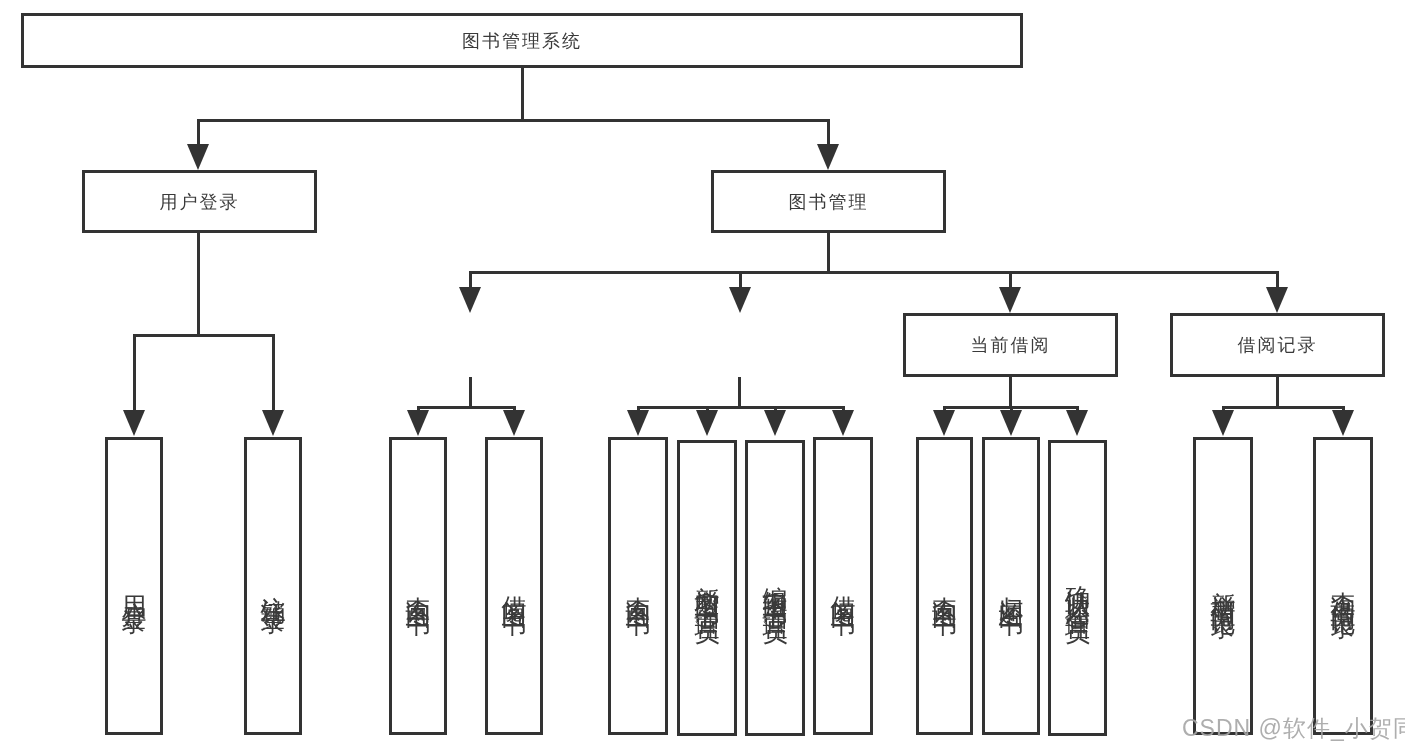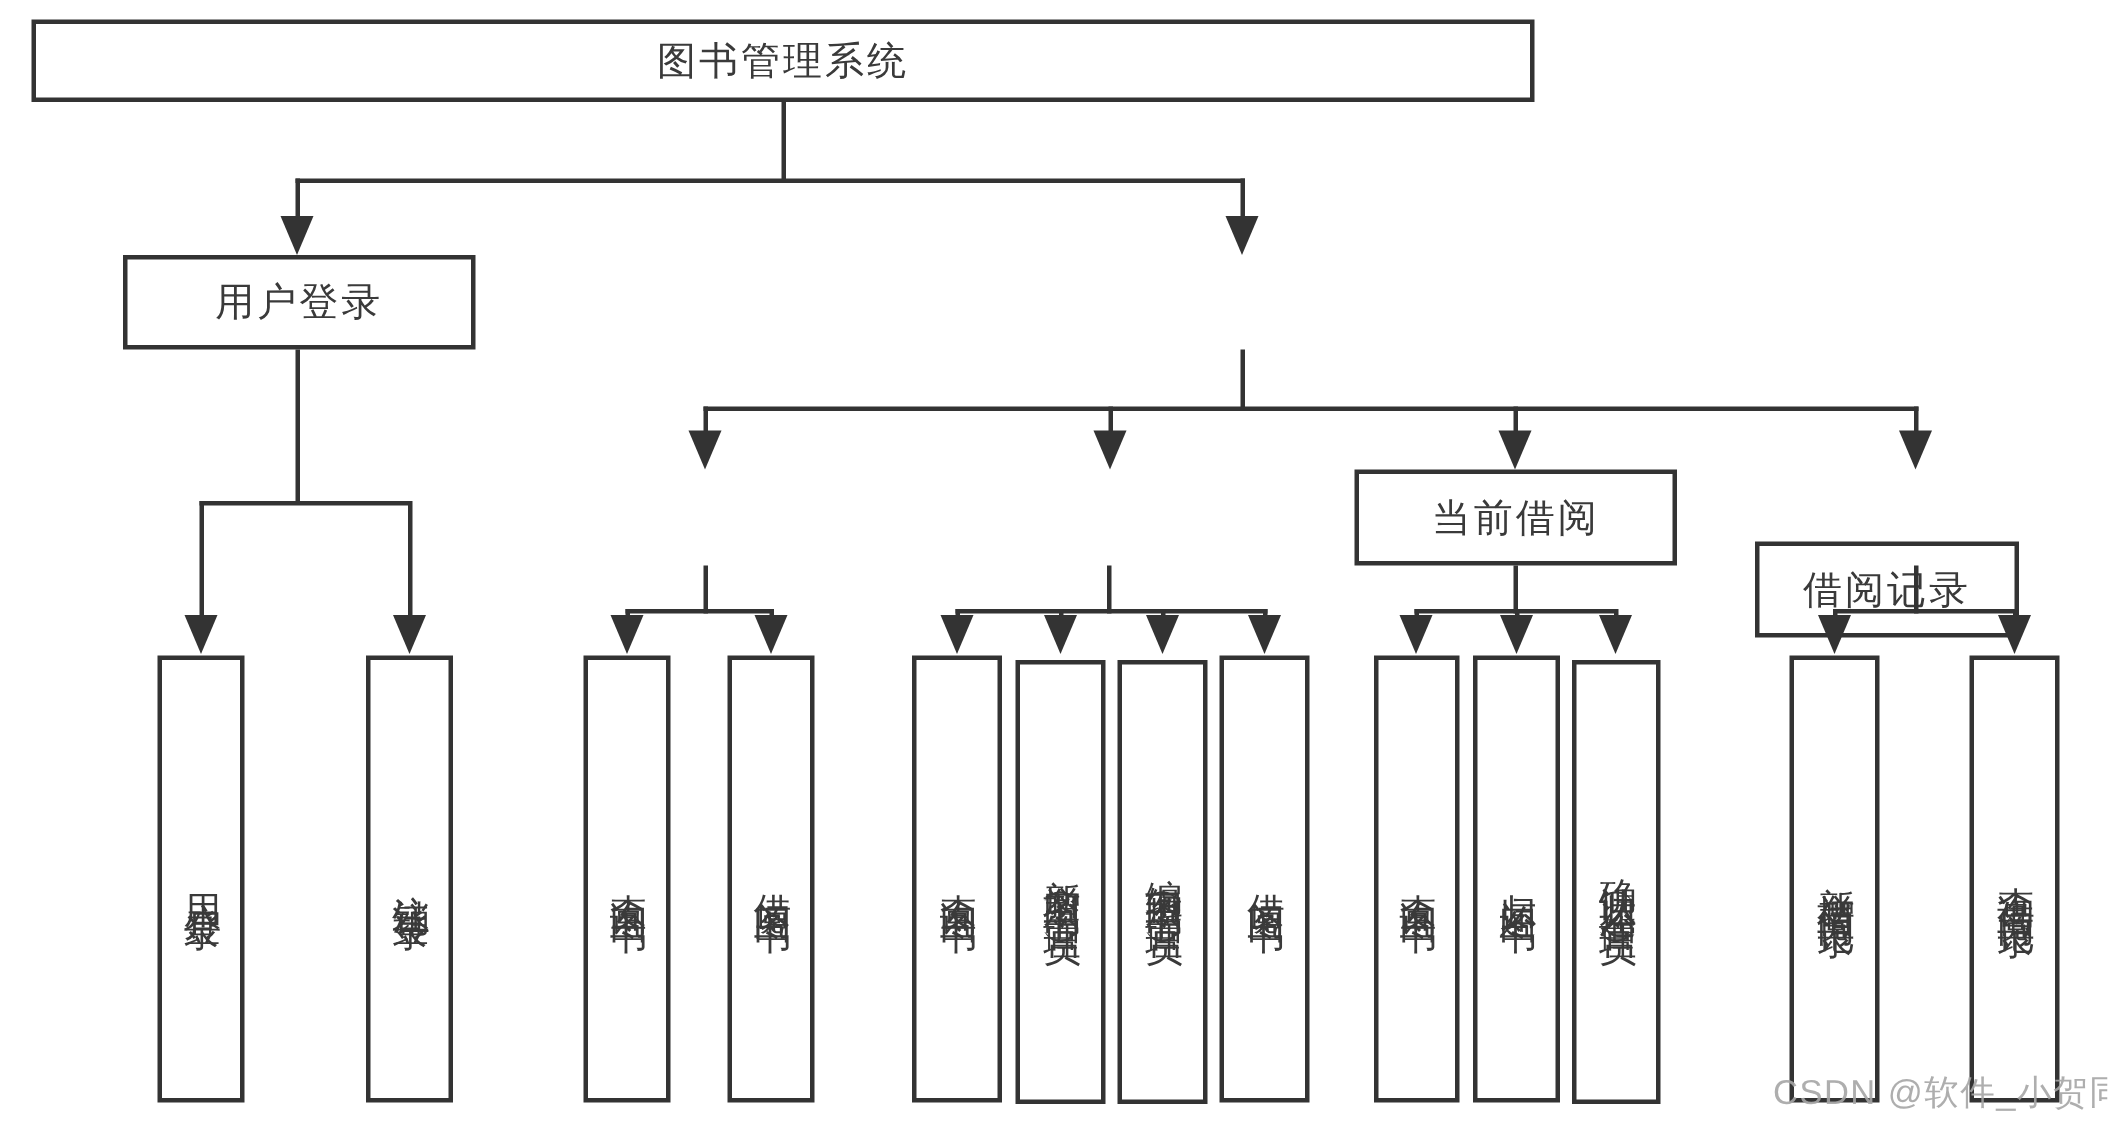--- a/index.html
+++ b/index.html
@@ -13,21 +13,21 @@
   }
   .box {
     position: absolute;
     box-sizing: border-box;
     border: 3px solid #333333;
     background: #ffffff;
     display: flex;
     align-items: center;
     justify-content: center;
     color: #3a3a3a;
-    font-size: 26px;
+    font-size: 18px;
     letter-spacing: 2px;
     white-space: nowrap;
   }
   .vbox {
     position: absolute;
     box-sizing: border-box;
     border: 3px solid #333333;
     background: #ffffff;
     display: flex;
     align-items: center;
@@ -72,20 +72,23 @@
   <div class="vline" style="left:521px; top:68px; height:52px;"></div>
   <div class="hline" style="left:197px; top:119px; width:633px;"></div>
   <div class="vline" style="left:197px; top:119px; height:30px;"></div>
   <div class="arrow" style="left:187px; top:144px;"></div>
   <div class="vline" style="left:827px; top:119px; height:30px;"></div>
   <div class="arrow" style="left:817px; top:144px;"></div>
 
   <div class="box" style="left:82px; top:170px; width:235px; height:63px;">
     <span>用户登录</span>
   </div>
+  <div class="box" style="left:711px; top:170px; width:235px; height:63px;">
+    <span>图书管理</span>
+  </div>
 
   <div class="vline" style="left:197px; top:233px; height:103px;"></div>
   <div class="hline" style="left:133px; top:334px; width:141px;"></div>
   <div class="vline" style="left:133px; top:334px; height:80px;"></div>
   <div class="arrow" style="left:123px; top:410px;"></div>
   <div class="vline" style="left:272px; top:334px; height:80px;"></div>
   <div class="arrow" style="left:262px; top:410px;"></div>
 
   <div class="vline" style="left:827px; top:233px; height:40px;"></div>
   <div class="hline" style="left:469px; top:271px; width:810px;"></div>
@@ -94,21 +97,21 @@
   <div class="vline" style="left:739px; top:271px; height:22px;"></div>
   <div class="arrow" style="left:729px; top:287px;"></div>
   <div class="vline" style="left:1009px; top:271px; height:22px;"></div>
   <div class="arrow" style="left:999px; top:287px;"></div>
   <div class="vline" style="left:1276px; top:271px; height:22px;"></div>
   <div class="arrow" style="left:1266px; top:287px;"></div>
 
   <div class="box" style="left:903px; top:313px; width:215px; height:64px;">
     <span>当前借阅</span>
   </div>
-  <div class="box" style="left:1170px; top:313px; width:176px; height:64px;margin-top:48px;">
+  <div class="box" style="left:1170px; top:313px; width:215px; height:64px;">
     <span>借阅记录</span>
   </div>
 
   <div class="vline" style="left:469px; top:377px; height:32px;"></div>
   <div class="hline" style="left:417px; top:406px; width:99px;"></div>
   <div class="vline" style="left:417px; top:406px; height:14px;"></div>
   <div class="arrow" style="left:407px; top:410px;"></div>
   <div class="vline" style="left:513px; top:406px; height:14px;"></div>
   <div class="arrow" style="left:503px; top:410px;"></div>
 

